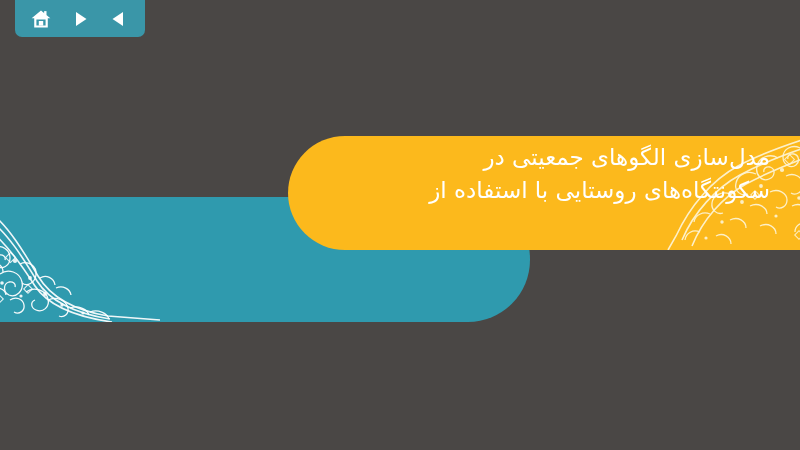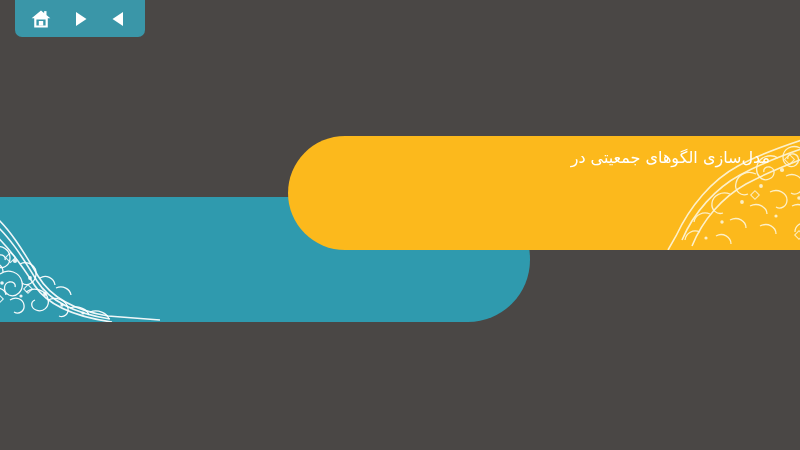--- a/index.html
+++ b/index.html
@@ -92,21 +92,21 @@
     position: absolute;
     left: 288px;
     top: 134px;
     width: 500px;
     height: 120px;
     padding: 7px 18px 0 0;
     box-sizing: border-box;
     direction: rtl;
     text-align: right;
     color: #ffffff;
-    font-size: 16px;
+    font-size: 23px;
     line-height: 33px;
     font-weight: normal;
     letter-spacing: 0px;
     white-space: nowrap;
   }
   .title .ln { display: block; }
 </style>
 </head>
 <body>
 
@@ -216,15 +216,16 @@
       <g fill="none" stroke="#fdf3d2" stroke-width="1.1" opacity="0.85">
         <rect x="126" y="20" width="7" height="7" transform="rotate(45 129.5 23.5)"></rect>
         <rect x="92" y="56" width="6" height="6" transform="rotate(45 95 59)"></rect>
         <rect x="136" y="96" width="6" height="6" transform="rotate(45 139 99)"></rect>
       </g>
     </svg>
   </div>
 
   <div class="title">
     <span class="ln">مدل‌سازی الگوهای جمعیتی در</span>
+    <span class="ln">سکونتگاه‌های روستایی با استفاده از</span>
   </div>
 
 </div>
 
 </body></html>

